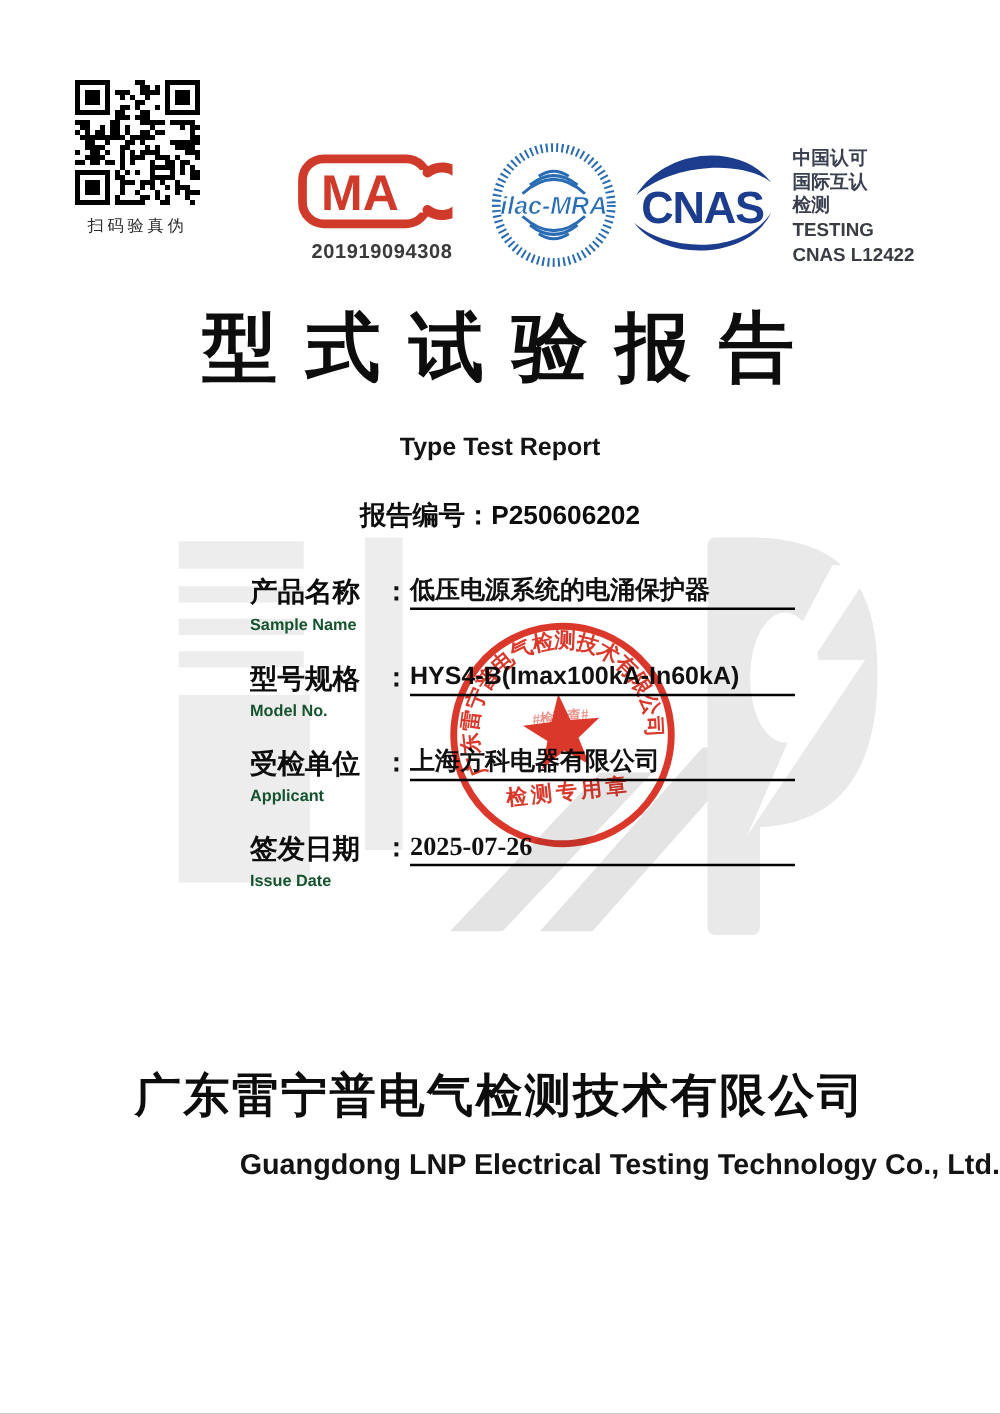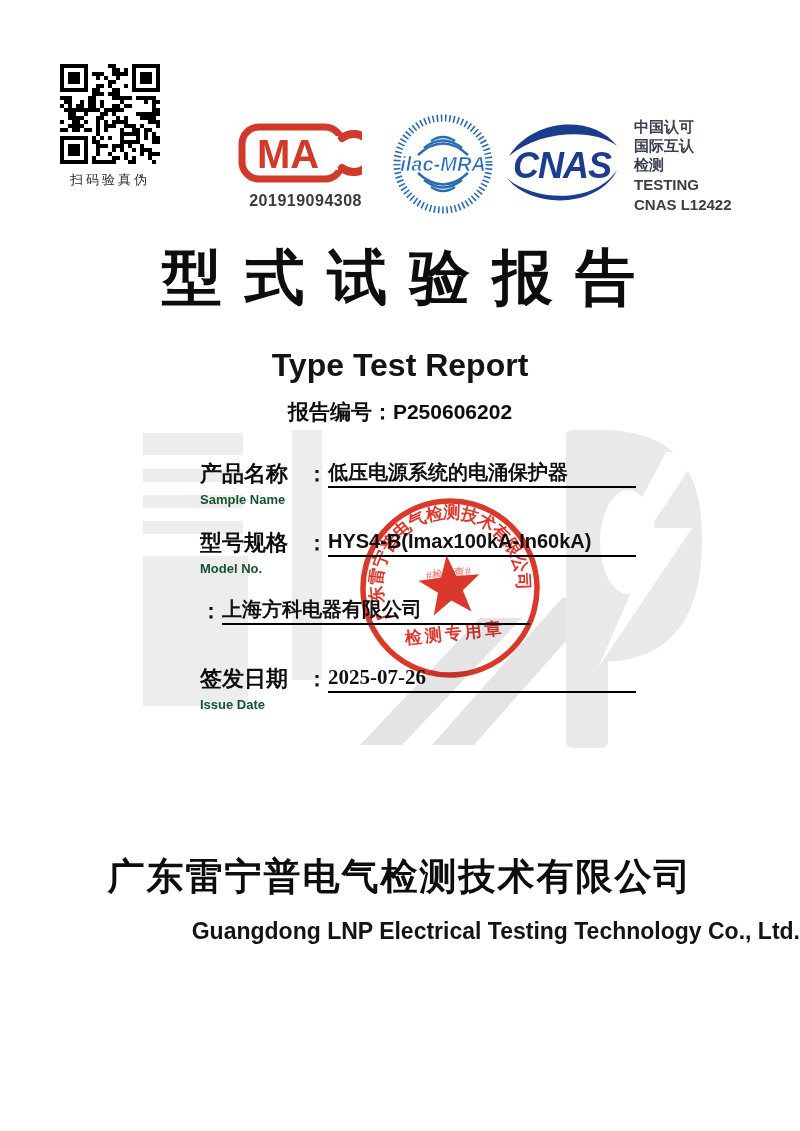--- a/index.html
+++ b/index.html
@@ -10,29 +10,29 @@
   }
   .abs{position:absolute;}
   
   .qr-wrap{left:60px;top:64px;width:100px;text-align:center;z-index:1;}
   .qr-box{width:100px;height:100px;}
   .qr-caption{margin-top:3px;font-family:"Liberation Serif","DejaVu Serif",serif;
     font-size:13px;letter-spacing:3px;color:#2b2b2b;white-space:nowrap;}
   .cma-wrap{left:238px;top:120px;width:124px;text-align:right;z-index:1;}
   .cma-number{margin-top:2px;font-size:16px;font-weight:700;color:#3a3a3a;letter-spacing:.5px;}
   .ilac-wrap{left:391px;top:112px;z-index:1;}
-  .cnas-wrap{left:503px;top:120px;z-index:1;font-style:italic;}
+  .cnas-wrap{left:503px;top:120px;z-index:1;}
   .accr-wrap{left:634px;top:118px;z-index:1;line-height:19px;}
   .accr-cn{font-family:"Liberation Serif","DejaVu Serif",serif;font-weight:700;
     font-size:15px;color:#3b4050;}
   .accr-en{font-weight:700;font-size:15px;color:#3a3e44;line-height:20px;}
   
   .title-cn{left:0;top:238px;width:800px;text-align:center;font-size:60px;font-weight:900;
     letter-spacing:3px;color:#0d0d0d;z-index:1;white-space:nowrap;}
-  .title-en{left:0;top:347px;width:800px;text-align:center;font-size:32px;font-weight:800;
+  .title-en{left:0;top:347px;width:800px;text-align:center;font-size:20px;font-weight:800;
     color:#141414;z-index:1;}
   .report-line{left:0;top:398px;width:800px;text-align:center;font-size:21px;font-weight:800;
     color:#0d0d0d;z-index:1;}
   
   .fields{left:200px;top:460px;width:440px;z-index:1;}
   .field-row{position:absolute;left:0;width:440px;display:flex;align-items:flex-start;}
   .f-label{width:106px;flex:none;}
   .f-label-cn{font-size:22px;font-weight:900;color:#0d0d0d;line-height:27px;white-space:nowrap;}
   .f-label-en{margin-top:5px;font-size:13px;font-weight:700;color:#14532d;white-space:nowrap;}
   .f-colon{flex:none;width:22px;font-size:21px;font-weight:900;text-align:center;line-height:27px;}
@@ -359,20 +359,24 @@
     <div class="field-row" style="top:69px">
       <div class="f-label">
         <div class="f-label-cn">型号规格</div>
         <div class="f-label-en">Model No.</div>
       </div>
       <div class="f-colon">：</div>
       <div class="f-value">HYS4-B(Imax100kA-In60kA)</div>
     </div>
 
     <div class="field-row" style="top:137px">
+      <div class="f-label">
+        <div class="f-label-cn">受检单位</div>
+        <div class="f-label-en">Applicant</div>
+      </div>
       <div class="f-colon">：</div>
       <div class="f-value">上海方科电器有限公司</div>
     </div>
 
     <div class="field-row" style="top:205px">
       <div class="f-label">
         <div class="f-label-cn">签发日期</div>
         <div class="f-label-en">Issue Date</div>
       </div>
       <div class="f-colon">：</div>

